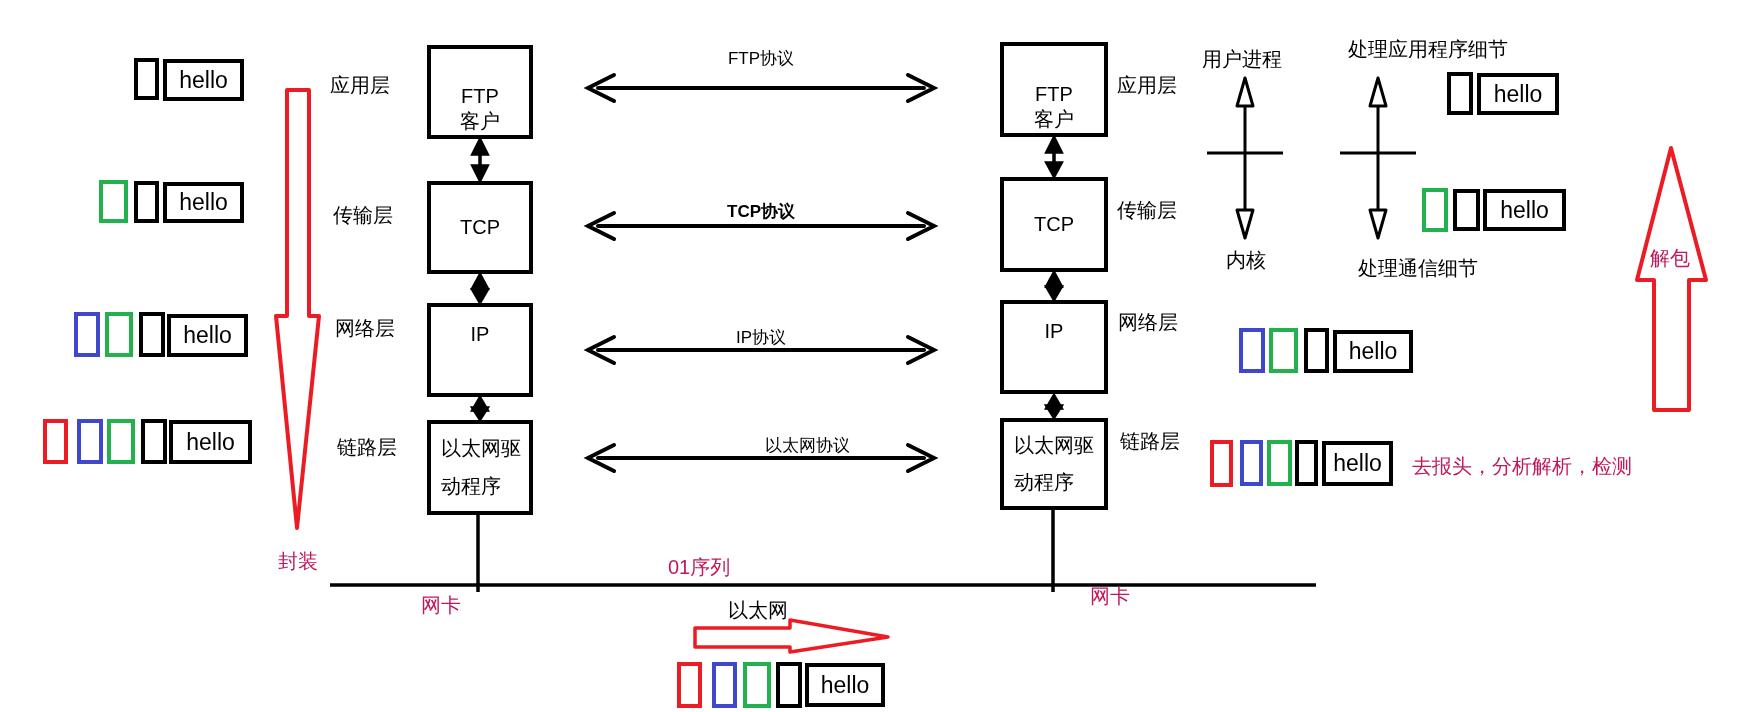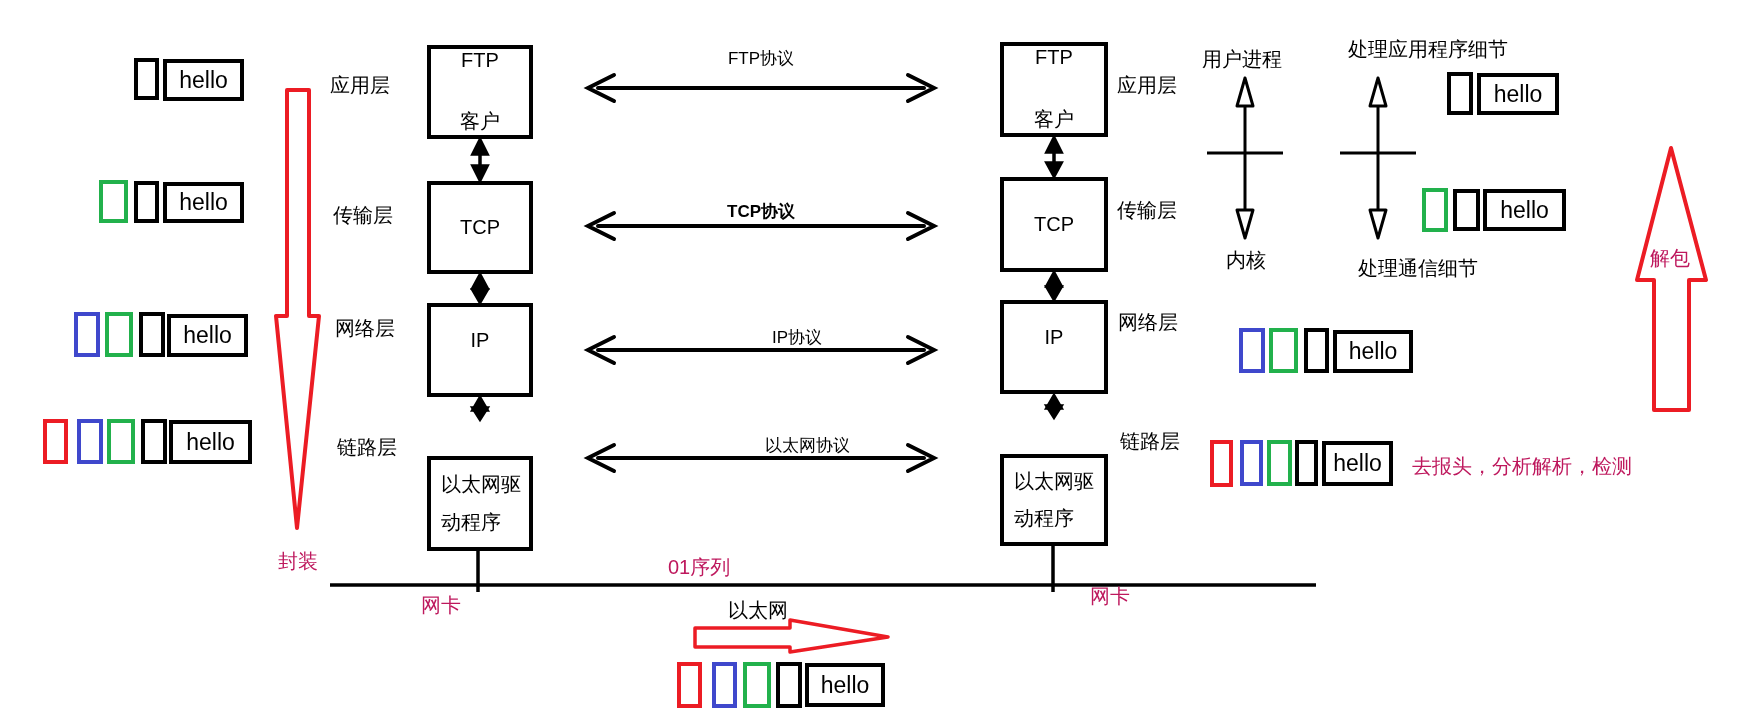--- a/index.html
+++ b/index.html
@@ -11,25 +11,25 @@
   
   .pkt{position:absolute;box-sizing:border-box;background:#fff;border:4px solid #000;}
   .pkt.red{border-color:#ec1c24;}
   .pkt.green{border-color:#22b14c;}
   .pkt.blue{border-color:#3f48cc;}
   
   .hello{position:absolute;box-sizing:border-box;background:#fff;border:4px solid #000;
     display:flex;align-items:center;justify-content:center;font-size:23px;color:#000;}
   
   .stackbox{position:absolute;box-sizing:border-box;background:#fff;border:4px solid #000;
-    display:flex;flex-direction:column;justify-content:space-between;align-items:center;
+    display:flex;flex-direction:column;justify-content:flex-end;align-items:center;
     font-size:20px;color:#000;}
   .stackbox.single{justify-content:center;}
-  .stackbox.toppad{justify-content:flex-start;padding-top:22px;}
-  .stackbox.leftalign{align-items:flex-start;padding-left:10px;justify-content:space-evenly;margin-top:36px;}
+  .stackbox.toppad{justify-content:flex-start;padding-top:16px;}
+  .stackbox.leftalign{align-items:flex-start;padding-left:10px;justify-content:space-evenly;}
   .lbl{position:absolute;font-size:20px;line-height:1.1;color:#000;white-space:nowrap;}
   .lbl.center{text-align:center;}
   .red-txt{color:#be185d;}
   .lbl.small{font-size:17px;}
 </style>
 </head>
 <body>
 
 <div id="canvas">
 
@@ -152,21 +152,21 @@
   <div class="stackbox toppad" style="left:427px;top:303px;width:106px;height:94px;align-items:center;">
     <span>IP</span>
   </div>
   <div class="stackbox leftalign" style="left:427px;top:420px;width:106px;height:95px;">
     <span>以太网驱</span>
     <span>动程序</span>
   </div>
 
   <div class="lbl small center" style="left:700px;top:50px;width:122px;">FTP协议</div>
   <div class="lbl small center" style="left:700px;top:203px;width:122px;font-weight:bold;">TCP协议</div>
-  <div class="lbl small center" style="left:700px;top:329px;width:122px;text-align:right;">IP协议</div>
+  <div class="lbl small center" style="left:700px;top:329px;width:122px;">IP协议</div>
   <div class="lbl small center" style="left:690px;top:437px;width:160px;text-align:right;">以太网协议</div>
 
   <div class="stackbox" style="left:1000px;top:42px;width:108px;height:95px;">
     <span>FTP</span>
     <span>客户</span>
   </div>
   <div class="stackbox single" style="left:1000px;top:177px;width:108px;height:95px;">
     <span>TCP</span>
   </div>
   <div class="stackbox toppad" style="left:1000px;top:300px;width:108px;height:94px;align-items:center;">

